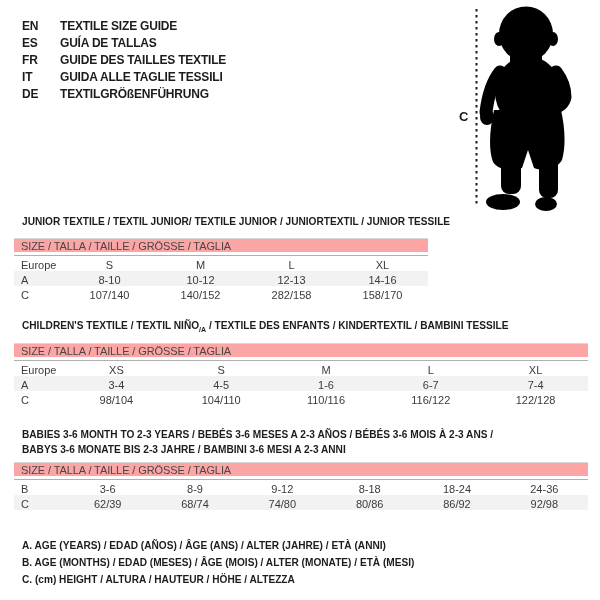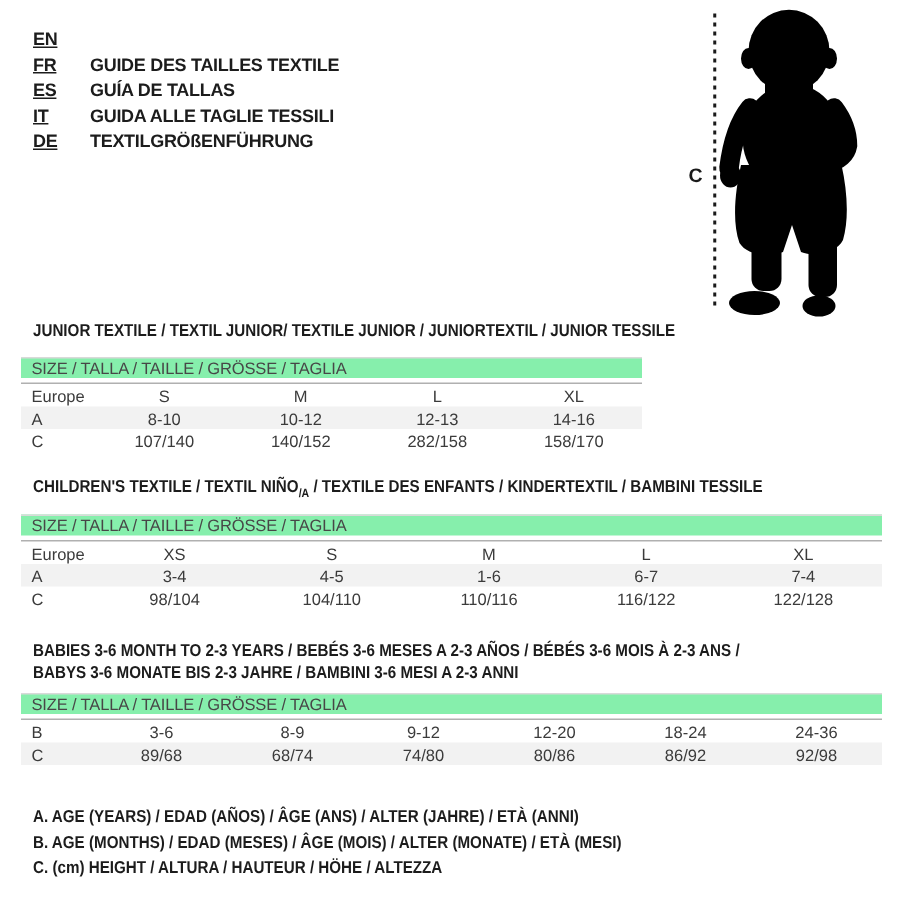--- a/index.html
+++ b/index.html
@@ -4,33 +4,33 @@
 <style>
   * { margin:0; padding:0; box-sizing:border-box; }
   html,body { background:#fff; }
   body { font-family:"Liberation Sans","DejaVu Sans",sans-serif; }
   .canvas { position:relative; width:600px; height:600px; background:#ffffff; overflow:hidden; }
 
   
   .lang-list { position:absolute; left:22px; top:18px; font-weight:bold; font-size:12px;
                line-height:17px; color:#1c1c1c; letter-spacing:-0.2px; }
   .lang-row { display:flex; white-space:nowrap; }
-  .lang-code { width:38px;text-decoration:underline; }
+  .lang-code { width:38px; }
 
   
   .figure { position:absolute; left:440px; top:0; width:160px; height:215px; }
 
   
   .t-title { position:absolute; left:22px; font-weight:bold; font-size:11.5px; line-height:15px;
              color:#1c1c1c; white-space:nowrap; transform:scaleX(0.88); transform-origin:0 0; }
   .t-title .sub { font-size:8px; position:relative; top:2.5px; }
 
   
   .sg-table { position:absolute; left:14px; }
-  .size-bar { height:14px; background:#86efac; border-top:1px solid #d9d9d9;
+  .size-bar { height:14px; background:#fca5a5; border-top:1px solid #d9d9d9;
               color:#474747; font-size:11px; display:flex; align-items:center;
               padding-left:7px; white-space:nowrap; letter-spacing:-0.1px; }
   .rows { margin-top:3px; border-top:1px solid #b0b0b0; }
   .trow { display:flex; height:15px; align-items:flex-end; font-size:11px; color:#3b3b3b; }
   .trow:nth-child(even) { background:#f2f2f2; }
   .rlabel { width:50px; padding-left:7px; flex:none; }
   .cell { flex:1; text-align:center; }
 
   
   .legend { position:absolute; left:22px; top:537px; font-weight:bold; font-size:11.5px;
@@ -38,28 +38,29 @@
             transform:scaleX(0.88); transform-origin:0 0; }
 </style>
 </head>
 <body>
 
 <div class="canvas">
 
   <div class="lang-list">
     <div class="lang-row">
       <span class="lang-code">EN</span>
+      <span>TEXTILE SIZE GUIDE</span>
+    </div>
+    <div class="lang-row">
+      <span class="lang-code">ES</span>
+      <span>GUÍA DE TALLAS</span>
     </div>
     <div class="lang-row">
       <span class="lang-code">FR</span>
       <span>GUIDE DES TAILLES TEXTILE</span>
-    </div>
-    <div class="lang-row">
-      <span class="lang-code">ES</span>
-      <span>GUÍA DE TALLAS</span>
     </div>
     <div class="lang-row">
       <span class="lang-code">IT</span>
       <span>GUIDA ALLE TAGLIE TESSILI</span>
     </div>
     <div class="lang-row">
       <span class="lang-code">DE</span>
       <span>TEXTILGRÖßENFÜHRUNG</span>
     </div>
   </div>
@@ -152,27 +153,27 @@
     <div>BABYS 3-6 MONATE BIS 2-3 JAHRE / BAMBINI 3-6 MESI A 2-3 ANNI</div>
   </div>
   <div class="sg-table" style="top:462px;width:574px">
     <div class="size-bar">SIZE / TALLA / TAILLE / GRÖSSE / TAGLIA</div>
     <div class="rows">
       <div class="trow">
         <span class="rlabel">B</span>
         <span class="cell">3-6</span>
         <span class="cell">8-9</span>
         <span class="cell">9-12</span>
-        <span class="cell">12-20</span>
+        <span class="cell">8-18</span>
         <span class="cell">18-24</span>
         <span class="cell">24-36</span>
       </div>
       <div class="trow">
         <span class="rlabel">C</span>
-        <span class="cell">89/68</span>
+        <span class="cell">62/39</span>
         <span class="cell">68/74</span>
         <span class="cell">74/80</span>
         <span class="cell">80/86</span>
         <span class="cell">86/92</span>
         <span class="cell">92/98</span>
       </div>
     </div>
   </div>
 
   <div class="legend">

